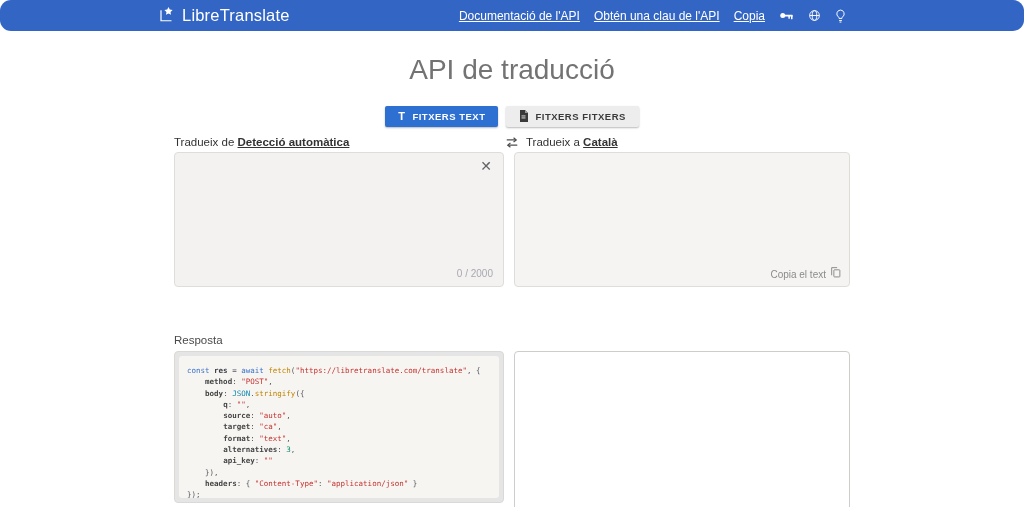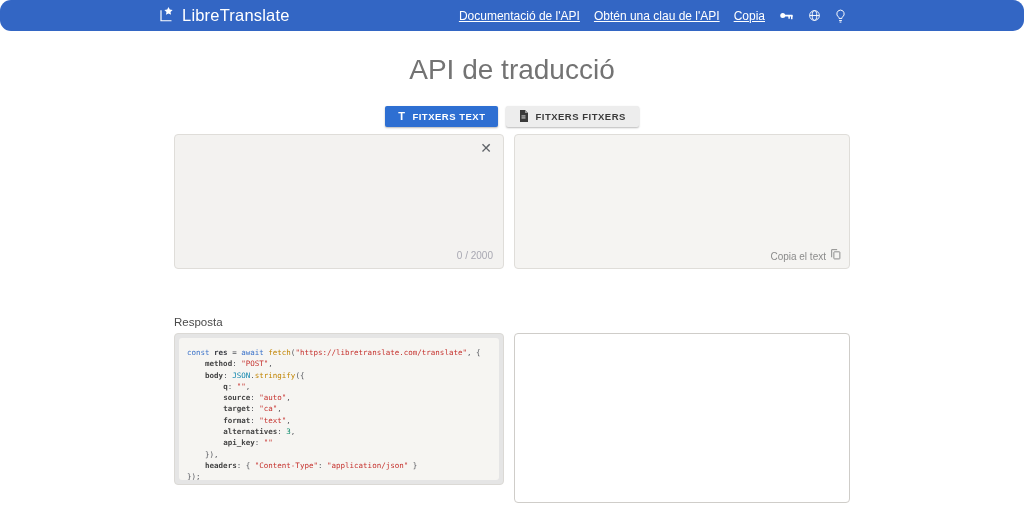--- a/index.html
+++ b/index.html
@@ -127,20 +127,38 @@
           <rect x="5" y="11" width="8" height="1.8" fill="#ededed"></rect>
           <rect x="5" y="15" width="8" height="1.8" fill="#ededed"></rect>
         </svg>
       </span>
       <span>FITXERS FITXERS</span>
     </button>
   </div>
 
   <main class="container">
 
+    <div class="lang-row">
+      <div class="lang-from">
+        <span>Tradueix de</span>
+        <span class="lang-value">Detecció automàtica</span>
+      </div>
+      <span class="swap">
+        <svg width="14" height="13" viewBox="0 0 16 14" fill="none" stroke="#4a4a4a" stroke-width="1.4">
+          <path d="M2 4 H12"></path>
+            <path d="M9.8 1.6 L12.8 4 L9.8 6.4"></path>
+          <path d="M14 10 H4"></path>
+            <path d="M6.2 7.6 L3.2 10 L6.2 12.4"></path>
+        </svg>
+      </span>
+      <div class="lang-to">
+        <span>Tradueix a</span>
+        <span class="lang-value">Català</span>
+      </div>
+    </div>
 
     <div class="boxes-row">
       <div class="input-box">
         <textarea class="source-ta" style=""></textarea>
         <span class="clear">✕</span>
         <span class="counter">0 / 2000</span>
       </div>
       <div class="output-box">
         <span></span>
         <span class="copy">

